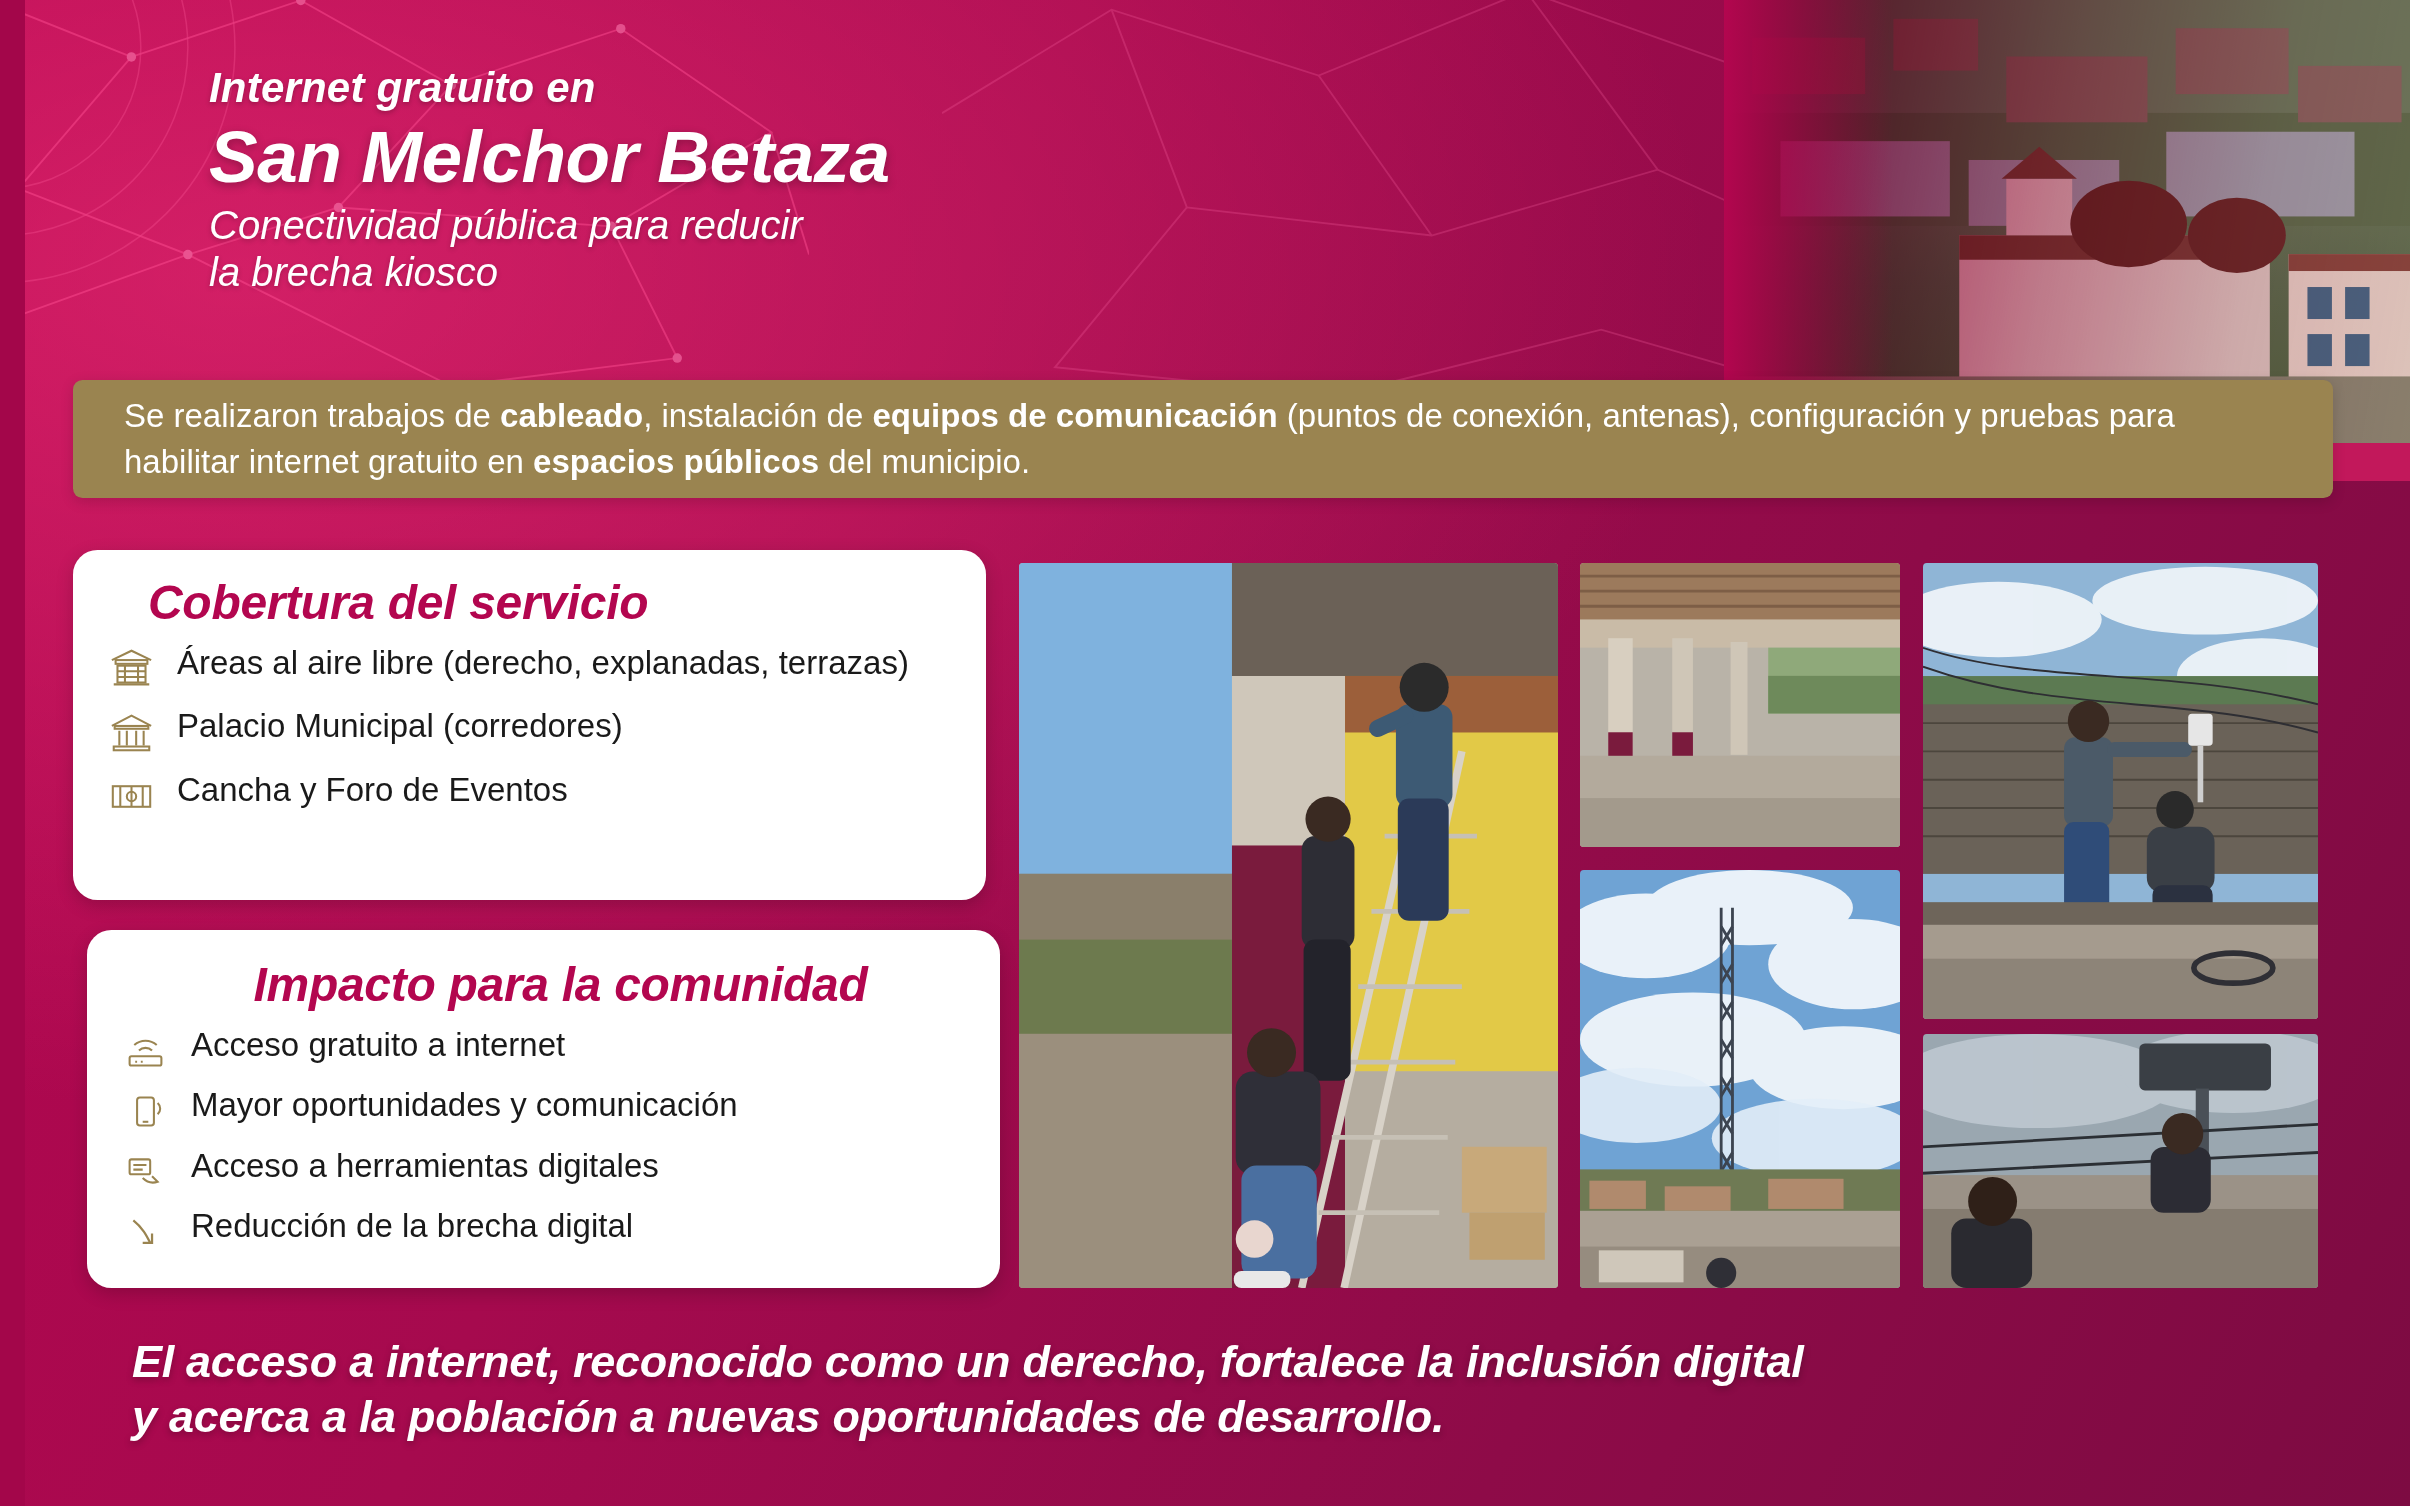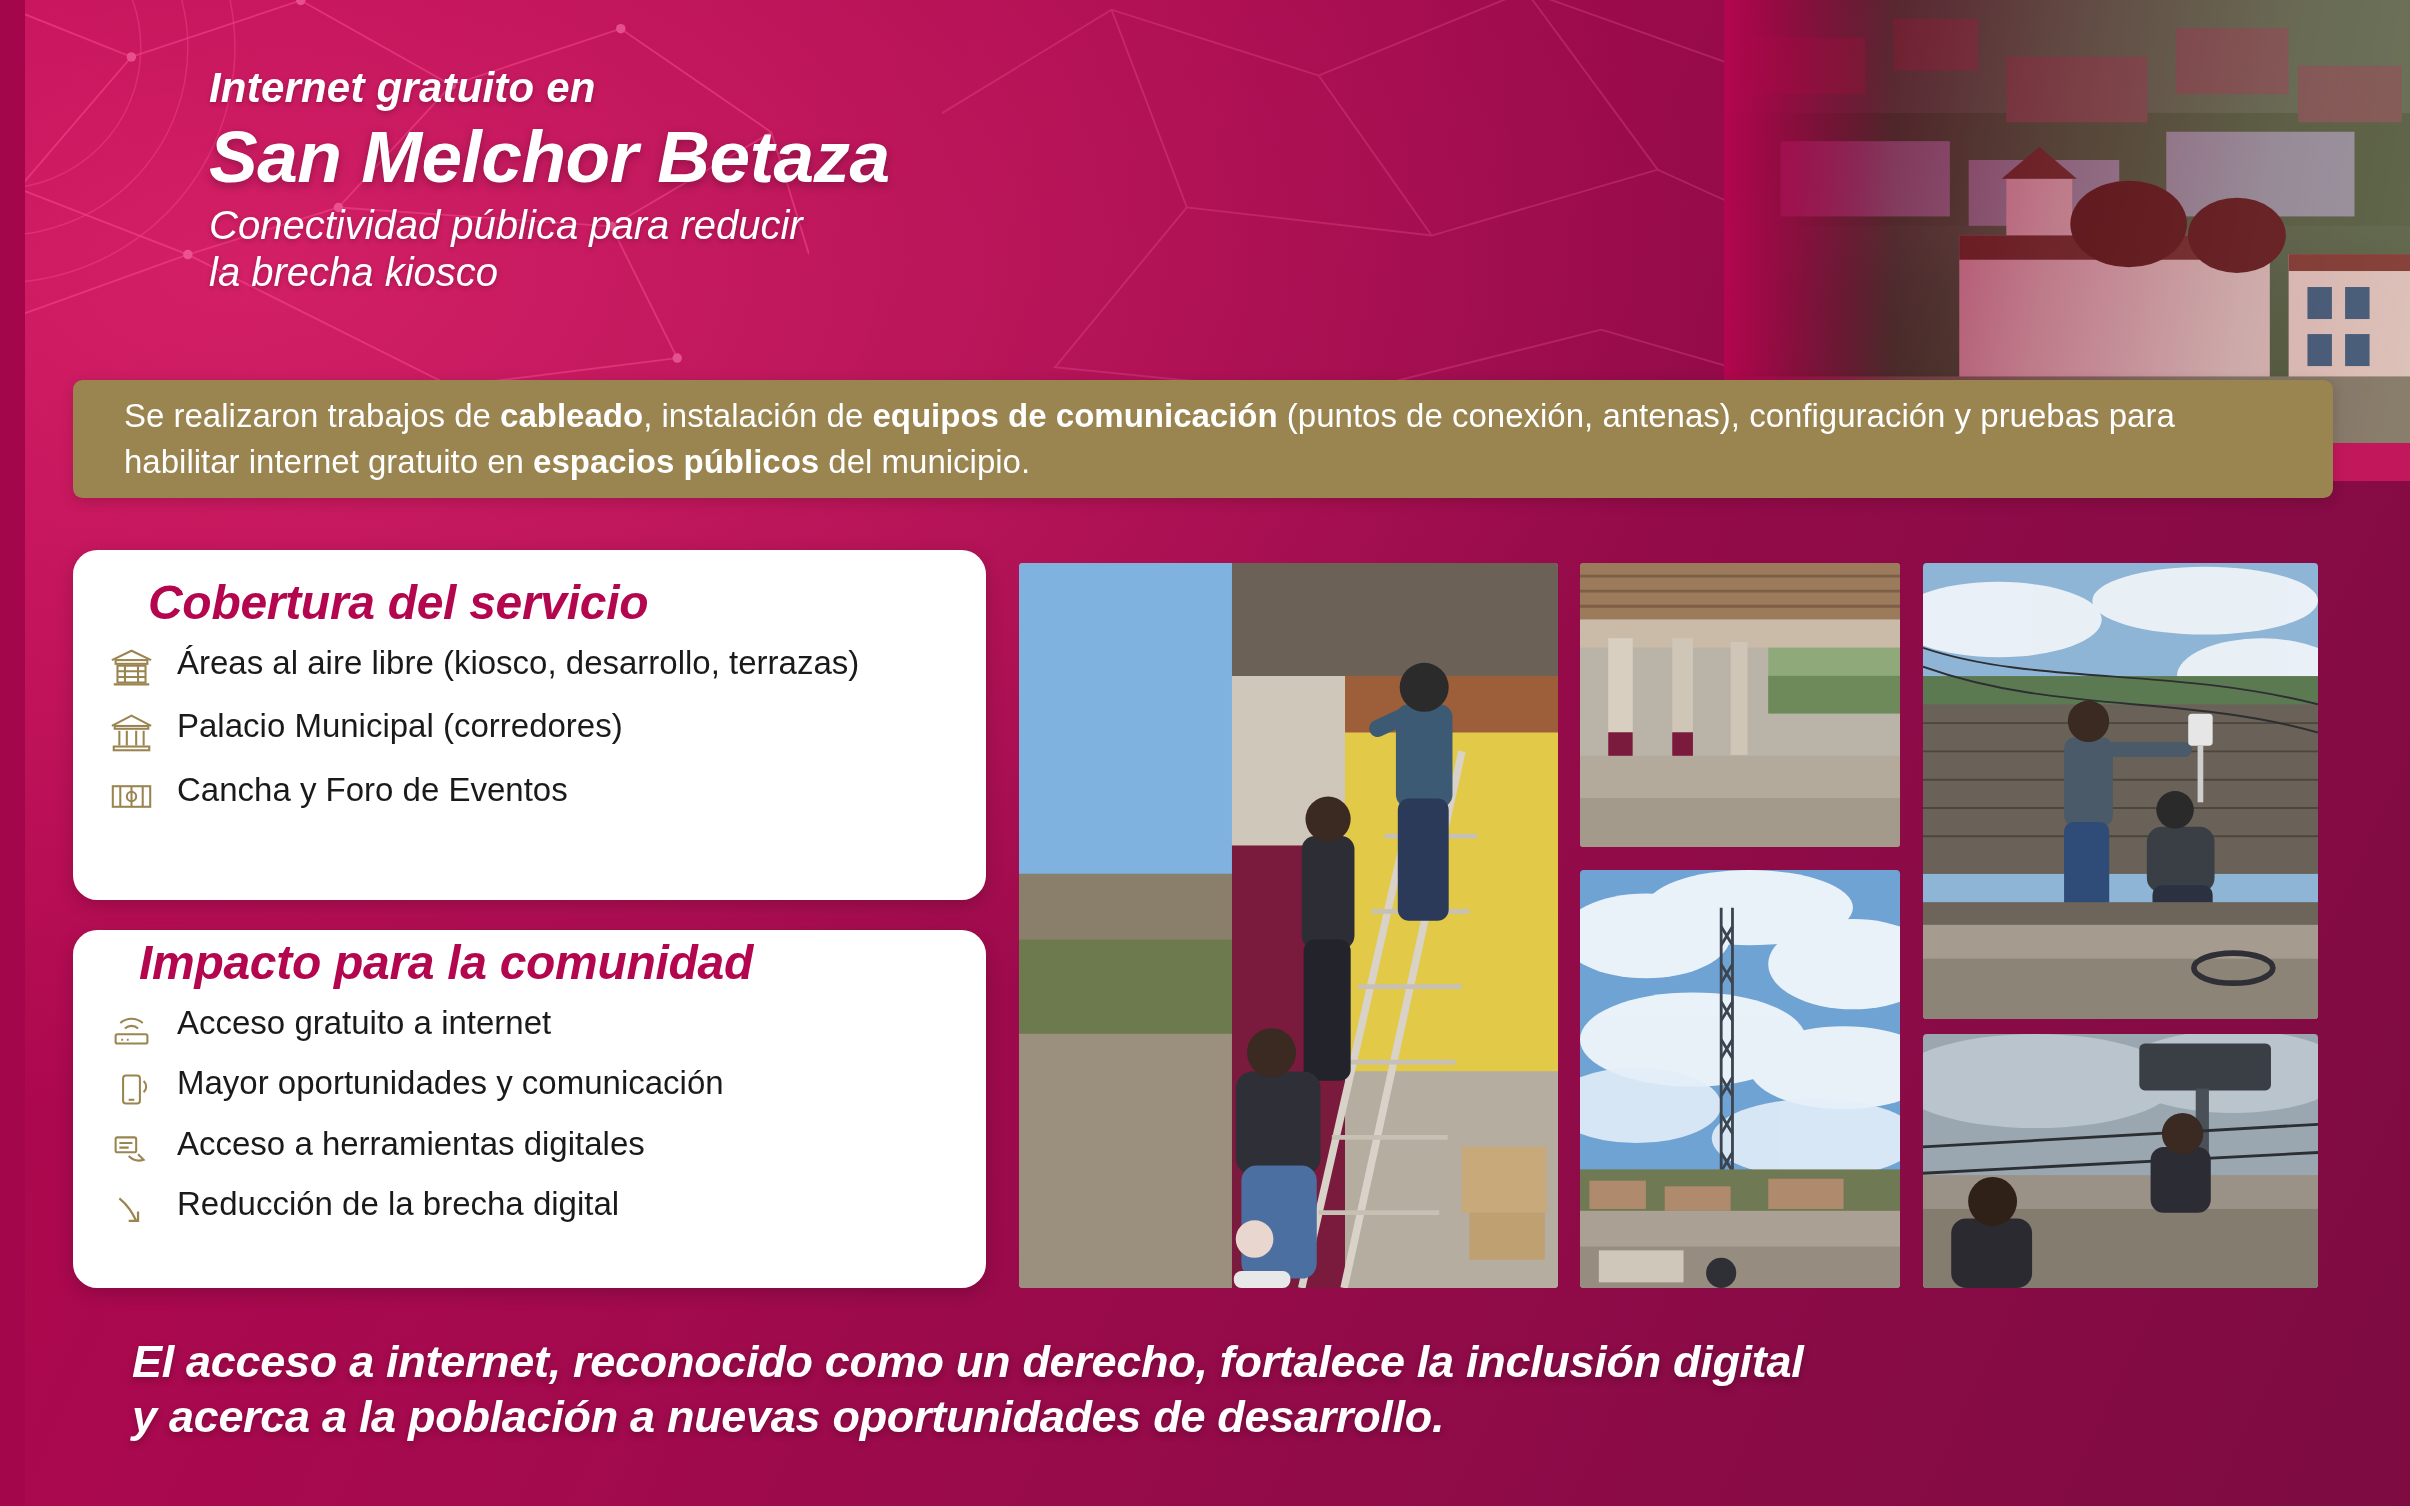--- a/index.html
+++ b/index.html
@@ -75,21 +75,21 @@
     color:#ffffff; font-size: 33px; line-height: 1.38; font-weight: 400;
   }
   .gold-text b { font-weight: 700; }
 
   
   .card {
     position:absolute; background:#ffffff; border-radius: 24.5px;
     box-shadow: 0 5.6px 17px rgba(0,0,0,.18);
   }
   #card-cobertura { left:73px; top:550px; width: 913px; height: 350px; padding: 24.5px 32px 19px 32px; }
-  #card-impacto  { left:73px; top:930px; width: 913px; height: 358px; padding: 5px 32px 19px 32px; }
+  #card-impacto  { left:87px; top:930px; width: 913px; height: 358px; padding: 27px 32px 19px 32px; text-align: center; }
 
   .card-title {
     color:#b3064f; font-size: 48px; font-weight: 700; font-style: italic;
     margin-left: 43px; margin-bottom: 13px; letter-spacing:-0.3px;
   }
   #card-impacto .card-title { margin-left: 34px; }
 
   .li {
     display:flex; align-items:flex-start; gap: 19px; margin-bottom: 13px;
   }
@@ -233,21 +233,21 @@
         <svg width="47" height="43" viewBox="0 0 50 46">
             <g fill="none" stroke="#9a8450" stroke-width="2.2">
           <path d="M4 14 L25 4 L46 14"></path>
               <rect x="8" y="14" width="34" height="4"></rect>
           <rect x="10" y="20" width="30" height="18"></rect>
               <path d="M10 26h30M10 32h30M18 20v18M32 20v18"></path>
           <path d="M6 40h38"></path>
             </g>
           </svg>
       </span>
-      <span class="tx">Áreas al aire libre (kiosco, desarrollo, terrazas)</span>
+      <span class="tx">Áreas al aire libre (derecho, explanadas, terrazas)</span>
     </div>
 
     <div class="li">
       <span class="ic">
         <svg width="47" height="43" viewBox="0 0 50 46">
             <g fill="none" stroke="#9a8450" stroke-width="2.2">
           <path d="M4 16 L25 5 L46 16"></path>
               <rect x="7" y="16" width="36" height="3"></rect>
           <path d="M12 21v16M20 21v16M30 21v16M38 21v16"></path>
               <rect x="6" y="38" width="38" height="4"></rect>

